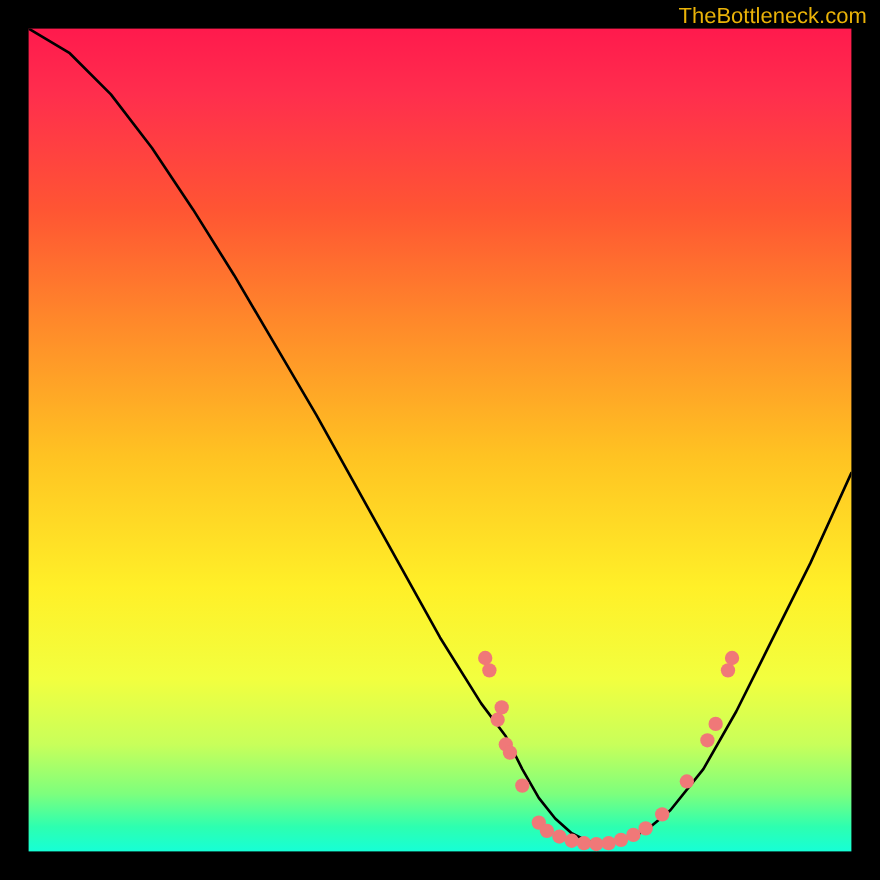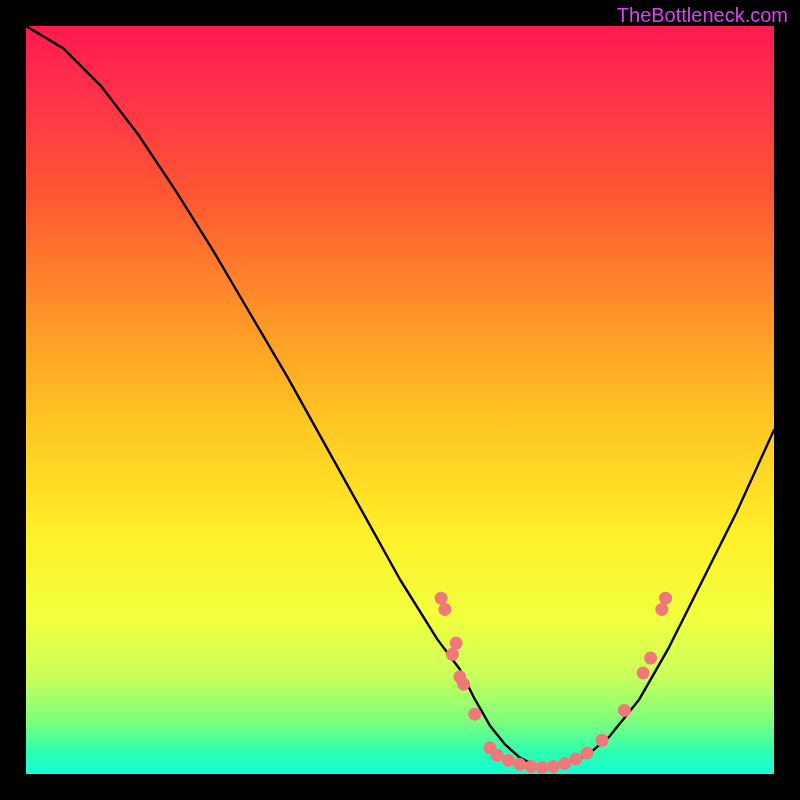--- a/index.html
+++ b/index.html
@@ -8,21 +8,21 @@
     height: 800px;
     background: #000;
     position: relative;
     overflow: hidden;
     font-family: Arial, sans-serif;
   }
   .watermark {
     position: absolute;
     top: 4px;
     right: 12px;
-    color: #d946ef;
+    color: #eab308;
     font-size: 20px;
     font-weight: 500;
     z-index: 10;
   }
   .plot-area {
     position: absolute;
     left: 26px;
     top: 26px;
     width: 748px;
     height: 748px;

